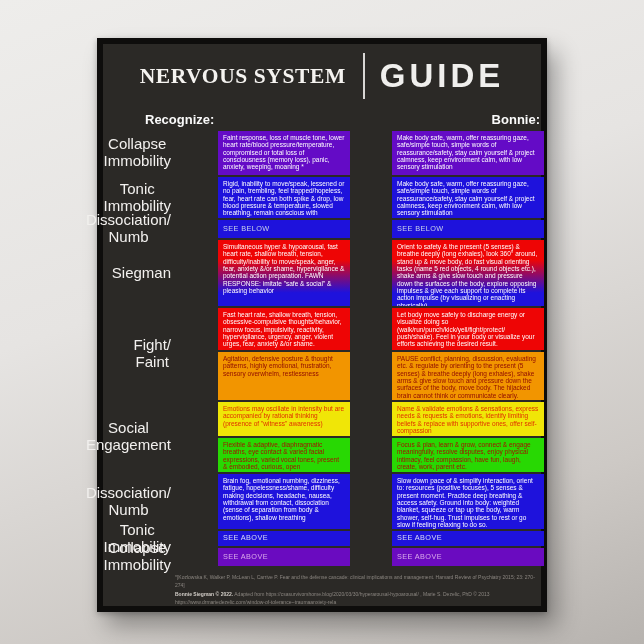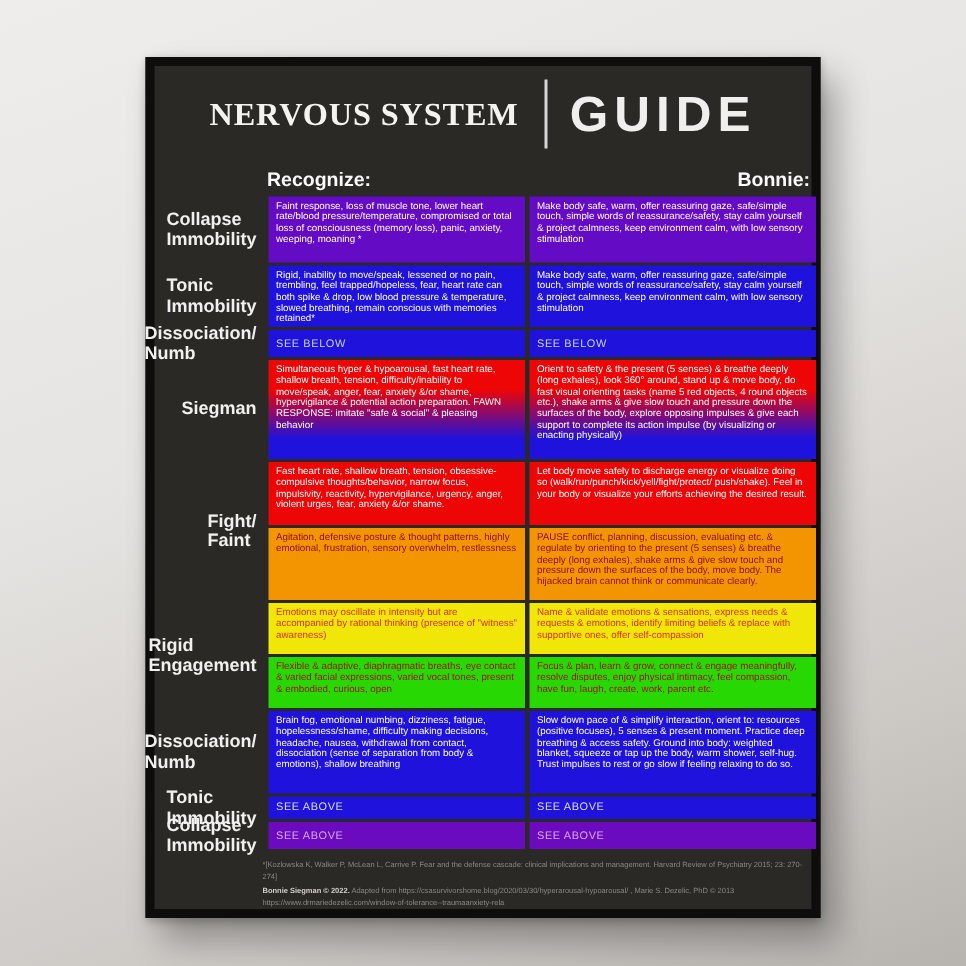--- a/index.html
+++ b/index.html
@@ -16,36 +16,36 @@
   }
   
   .hdr{display:flex;align-items:center;justify-content:center;margin-top:9px;}
   .title-block{text-align:center;color:#f5f3f0;font-family:"Liberation Serif",serif;font-weight:bold;}
   .title-line{font-size:21.5px;line-height:1.04;letter-spacing:0.6px;white-space:nowrap;}
   .hdr-divider{width:2px;height:46px;background:#d8d6d4;margin:0 15px 0 17px;}
   .guide{font-size:33px;color:#f0efed;letter-spacing:4px;font-weight:700;white-space:nowrap;}
   
   .col-headers{width:439px;margin:13px 0 4px 0;display:flex;justify-content:space-between;
     color:#fafafa;font-weight:bold;font-size:13px;}
-  .col-headers .rec-h{padding-left:75px;}
+  .col-headers .rec-h{padding-left:42px;}
   .col-headers .res-h{padding-right:2px;}
   
   .table{
     display:grid;margin-left:1px;
     grid-template-columns:72px 171px 191px;
     grid-template-rows:44px 41px 18px 66px 42px 48px 34px 34px 55px 15px 18px;
     gap:2px 3px;
   }
   .lbl{
     grid-column:1;display:flex;align-items:center;justify-content:flex-end;
-    text-align:left;color:#f2f0ee;font-weight:bold;font-size:12px;line-height:1.12;
+    text-align:center;color:#f2f0ee;font-weight:normal;font-size:15px;line-height:1.12;
     padding-right:5px;white-space:pre-line;
   }
   .cell{
-    font-size:6.5px;line-height:1.13;padding:3px 5px;box-sizing:border-box;overflow:hidden;
+    font-size:6.5px;line-height:1.13;padding:3px 5px;box-sizing:border-box;overflow:hidden;margin-left:39px;
   }
   .cell.mid{display:flex;align-items:center;font-size:7.3px;letter-spacing:0.4px;}
   .rec{grid-column:2;}
   .res{grid-column:3;}
   
   .footer{width:368px;margin:8px 0 0 72px;color:#8b8680;font-size:5px;line-height:1.5;}
   .footer b{color:#d3cec8;}
   .footnote{margin-bottom:2px;}
 </style>
 </head>
@@ -70,21 +70,21 @@
 
     <div class="lbl" style="grid-row:1">Collapse
 Immobility</div>
     <div class="lbl" style="grid-row:2">Tonic
 Immobility</div>
     <div class="lbl" style="grid-row:3">Dissociation/
 Numb</div>
     <div class="lbl" style="grid-row:4">Siegman</div>
     <div class="lbl" style="grid-row:5 / span 2">Fight/
 Faint</div>
-    <div class="lbl" style="grid-row:7 / span 2">Rigid
+    <div class="lbl" style="grid-row:7 / span 2">Social
 Engagement</div>
     <div class="lbl" style="grid-row:9">Dissociation/
 Numb</div>
     <div class="lbl" style="grid-row:10">Tonic
 Immobility</div>
     <div class="lbl" style="grid-row:11">Collapse
 Immobility</div>
 
     <div class="cell rec" style="grid-row: 1; background: rgb(100, 11, 198); color: rgb(255, 255, 255);">Faint response, loss of muscle tone, lower heart rate/blood pressure/temperature, compromised or total loss of consciousness (memory loss), panic, anxiety, weeping, moaning *</div>
     <div class="cell res" style="grid-row: 1; background: rgb(100, 11, 198); color: rgb(255, 255, 255);">Make body safe, warm, offer reassuring gaze, safe/simple touch, simple words of reassurance/safety, stay calm yourself &amp; project calmness, keep environment calm, with low sensory stimulation</div>

